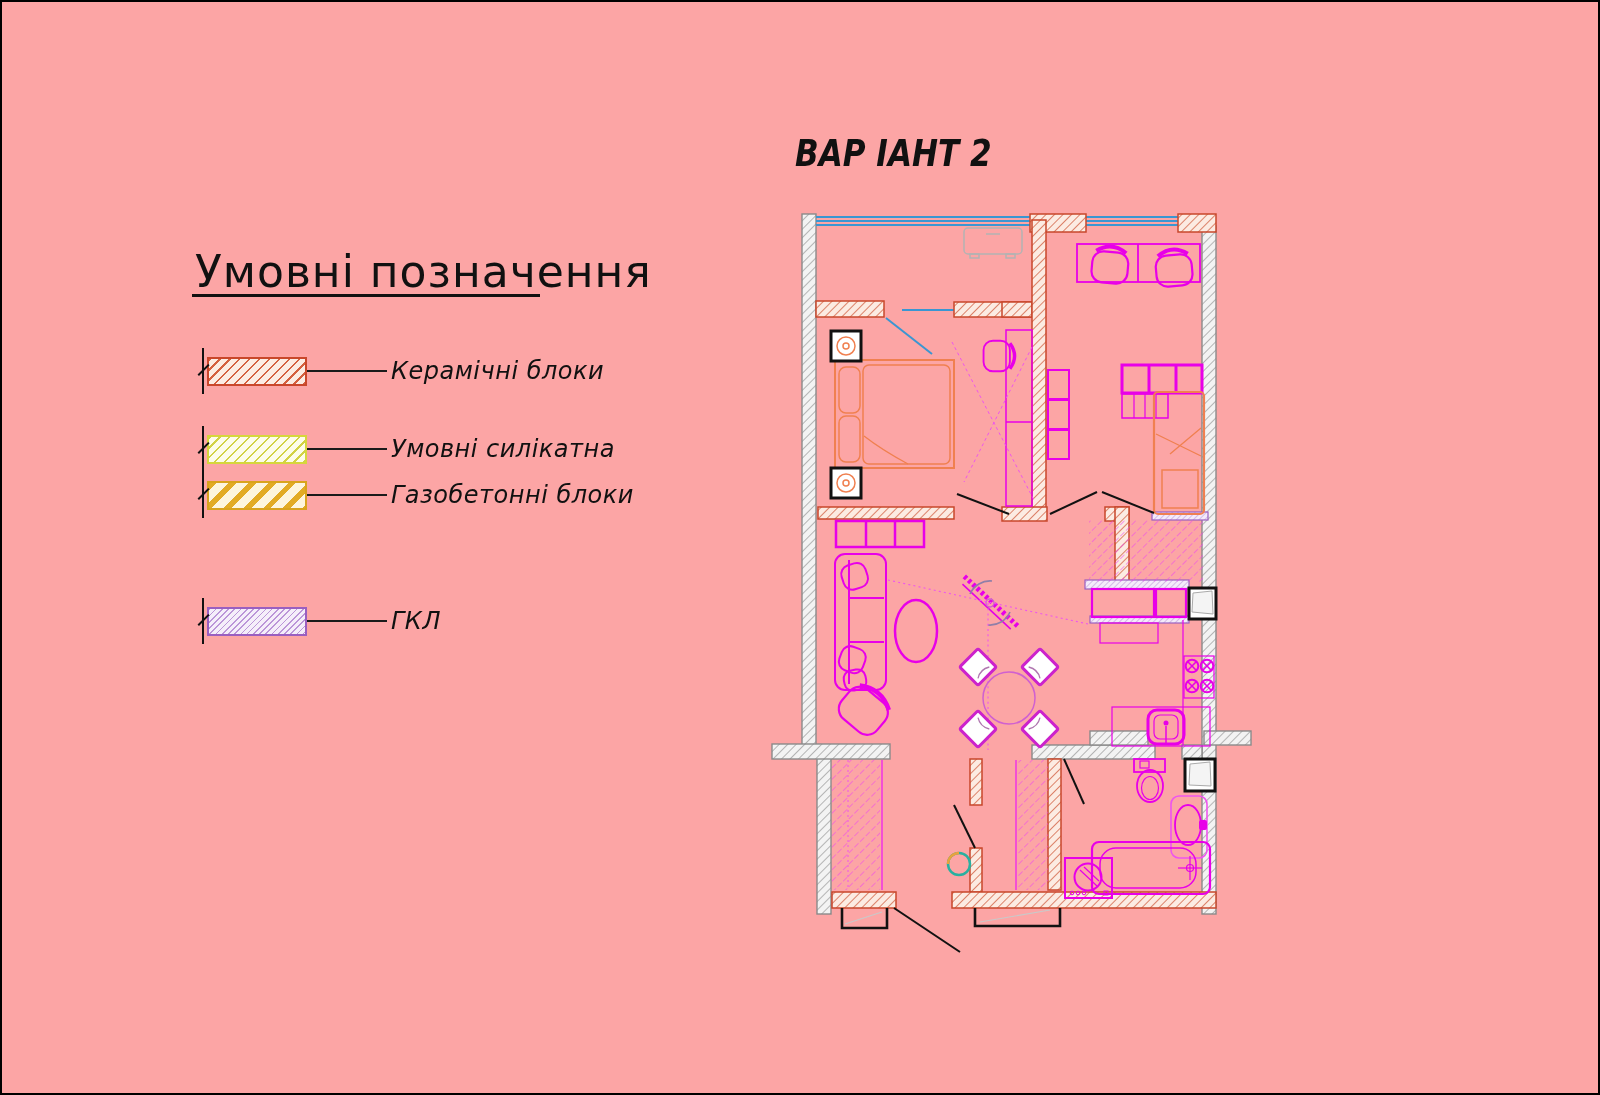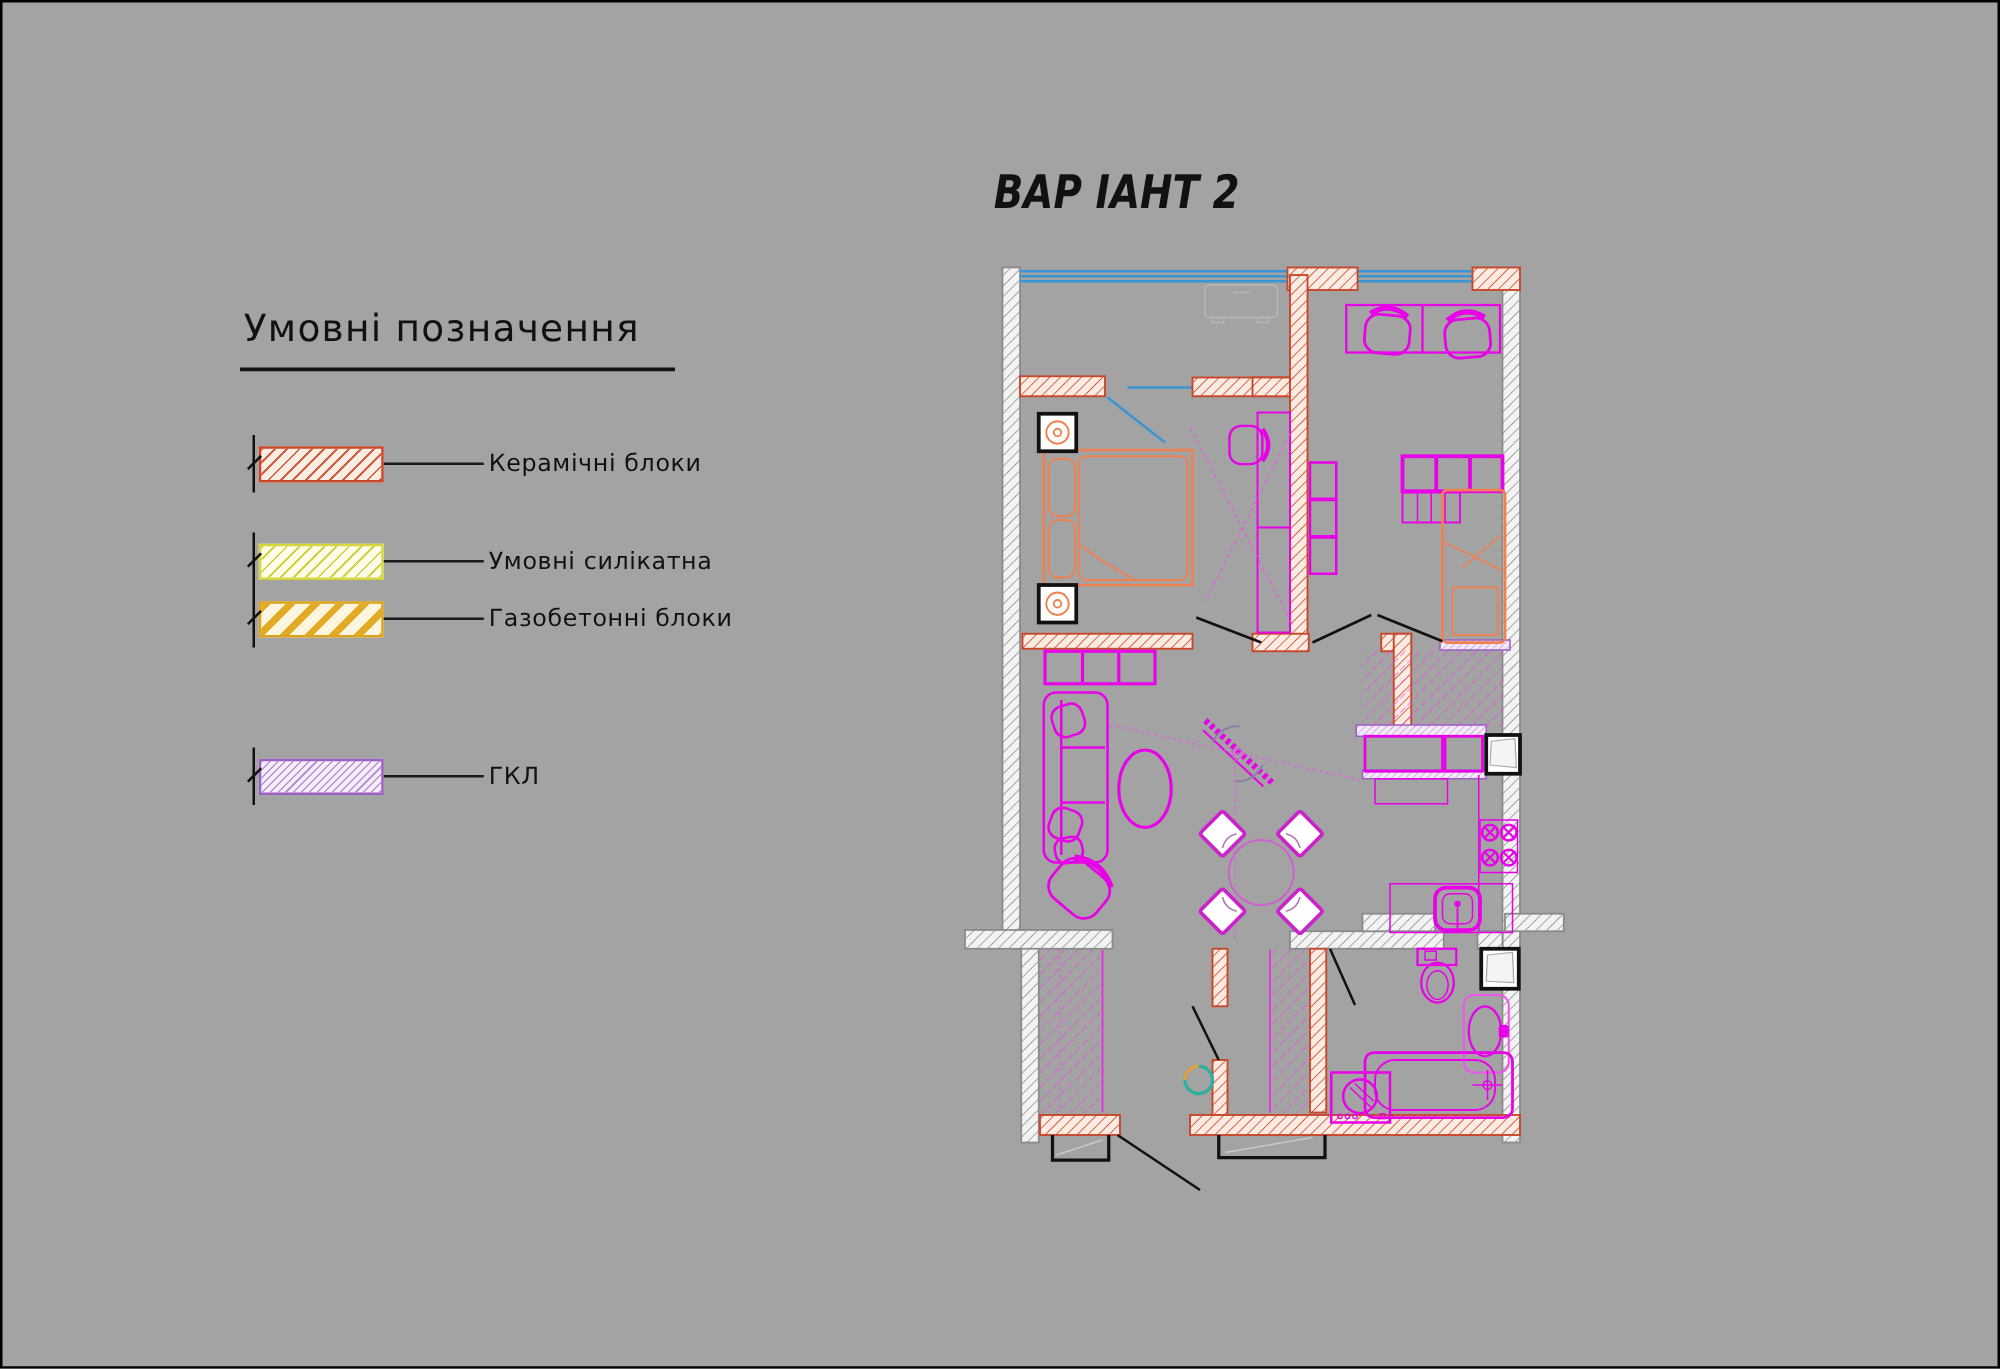--- a/index.html
+++ b/index.html
@@ -1,36 +1,36 @@
 <!DOCTYPE html>
 <html><head>
 <meta charset="utf-8">
 <style>
   html,body{margin:0;padding:0;background:#fff;}
-  .page{position:relative;width:1600px;height:1095px;background:#a3a3a3;border:2px solid #000;
+  .page{position:relative;width:1600px;height:1095px;background:#fca5a5;border:2px solid #000;
         box-sizing:border-box;overflow:hidden;font-family:"DejaVu Sans",sans-serif;color:#111;}
   .title{position:absolute;left:793px;top:130px;font-size:37px;font-style:italic;font-weight:bold;
          transform:scaleX(.84);transform-origin:left center;white-space:nowrap;}
-  .legend-heading{position:absolute;left:193px;top:244px;font-size:30px;letter-spacing:1px;white-space:nowrap;}
+  .legend-heading{position:absolute;left:193px;top:244px;font-size:44px;letter-spacing:1px;white-space:nowrap;}
   .legend-underline{position:absolute;left:190px;top:292px;width:348px;height:2.5px;background:#111;}
   .legend-item{position:absolute;left:200px;display:flex;align-items:center;height:30px;}
   .li-1{top:354px}.li-2{top:432px}.li-3{top:478px}.li-4{top:604px}
   .tick{position:absolute;left:0;top:-8px;width:1.6px;height:46px;background:#111;}
   .tick-slash{position:absolute;left:-6px;top:21px;width:15px;height:1.8px;background:#111;transform:rotate(-45deg);}
   .swatch{width:100px;height:29px;box-sizing:border-box;margin-left:5px;flex:none;}
   .swatch-ceramic{border:2px solid #c9472b;
      background:repeating-linear-gradient(135deg,#d4603f 0 1.6px,transparent 1.6px 7px),#fbece4;}
   .swatch-silicate{border:2px solid #d6d63c;
      background:repeating-linear-gradient(135deg,#d2d245 0 1.5px,transparent 1.5px 7px),#fdfdea;}
   .swatch-aerated{border:2.5px solid #d9a31d;
      background:repeating-linear-gradient(135deg,#e2ab25 0 5.5px,transparent 5.5px 14px),#fdf5dd;}
   .swatch-gkl{border:2px solid #9a5fc0;
      background:repeating-linear-gradient(135deg,#bb95d8 0 1.2px,transparent 1.2px 4.4px),#f5eefa;}
   .leader{width:80px;height:2px;background:#1a1a1a;flex:none;}
-  .legend-label{margin-left:4px;font-size:19px;letter-spacing:.5px;white-space:nowrap;}
+  .legend-label{margin-left:4px;font-size:24px;letter-spacing:.5px;white-space:nowrap;font-style:italic;}
   .plan-svg{position:absolute;left:755px;top:195px;}
 </style>
 </head>
 <body>
 
 <div class="page">
 
   <div class="title">ВАР ІАНТ 2</div>
 
   <div>

